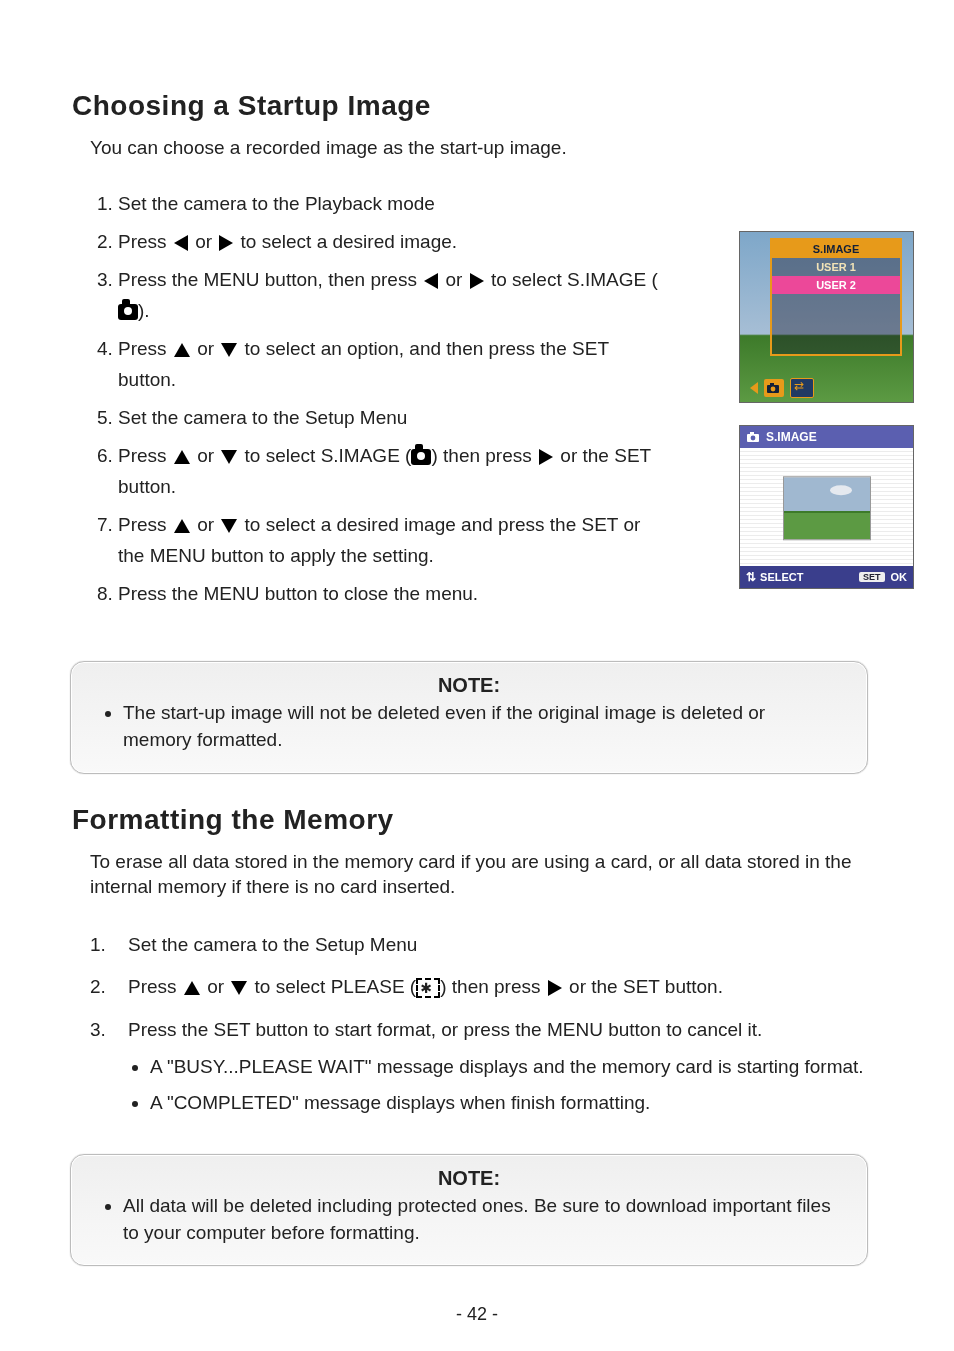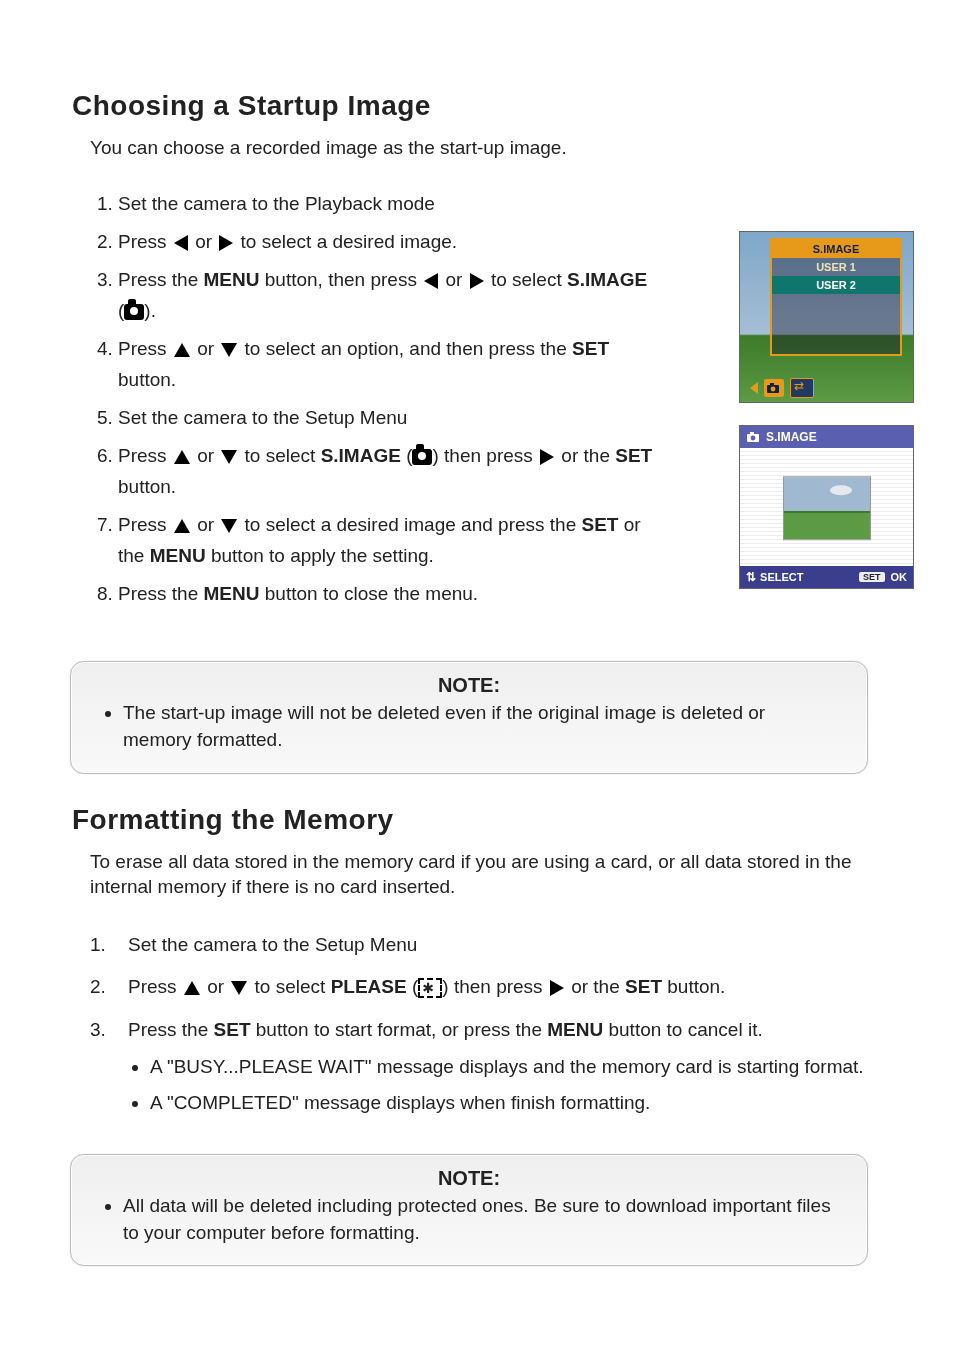--- a/index.html
+++ b/index.html
@@ -6,21 +6,21 @@
   .page{width:954px;min-height:1351px;box-sizing:border-box;padding:60px 40px 30px 40px;position:relative}
   h2{font-size:28px;font-weight:600;margin:30px 0 10px 32px;letter-spacing:.5px}
   p.intro{margin:13px 0 24px 50px;font-size:19px;line-height:1.35}
   ol.steps{margin:0 0 20px 50px;padding-left:28px;font-size:19px;max-width:540px}
   ol.steps>li{padding:4px 0;line-height:1.6}
   ol.numbered-dot{list-style:none;counter-reset:item;margin:0 0 20px 50px;padding:0;font-size:19px}
   ol.numbered-dot>li{counter-increment:item;padding:6px 0 6px 38px;position:relative;line-height:1.6}
   ol.numbered-dot>li::before{content:counter(item)".";position:absolute;left:0;width:30px}
   ul.bullets{list-style:disc;margin:4px 0 0 22px;padding:0;font-size:19px}
   ul.bullets li{padding:4px 0;line-height:1.45}
-  .b{font-weight:700}
+  .b{font-weight:400}
   .ico-left,.ico-right,.ico-up,.ico-down{display:inline-block;vertical-align:middle;width:0;height:0;margin:0 2px}
   .ico-left{border-top:8px solid transparent;border-bottom:8px solid transparent;border-right:14px solid #000}
   .ico-right{border-top:8px solid transparent;border-bottom:8px solid transparent;border-left:14px solid #000}
   .ico-up{border-left:8px solid transparent;border-right:8px solid transparent;border-bottom:14px solid #000}
   .ico-down{border-left:8px solid transparent;border-right:8px solid transparent;border-top:14px solid #000}
   .ico-camera{display:inline-block;width:20px;height:16px;background:#000;border-radius:3px;position:relative;vertical-align:middle}
   .ico-camera::before{content:"";position:absolute;top:-5px;left:4px;width:8px;height:5px;background:#000;border-radius:2px 2px 0 0}
   .ico-camera::after{content:"";position:absolute;top:3px;left:6px;width:8px;height:8px;border-radius:50%;background:#fff}
   .ico-format{display:inline-block;width:20px;height:16px;border:2px dashed #000;vertical-align:middle;position:relative}
   .ico-format::after{content:"✱";position:absolute;left:2px;top:-3px;font-size:14px}
@@ -31,21 +31,21 @@
   .col-wrap{display:flex;align-items:center}
   .col-wrap>div:first-child{flex:1}
   .shots{flex:0 0 auto;margin:3px 0 0 14px;display:flex;flex-direction:column;gap:22px}
   
   .screen{width:173px;border:1px solid #666}
   .s1{background:#4b8b34;position:relative;height:170px;display:flex;flex-direction:column}
   .s1 .sky{flex:1;background:linear-gradient(#7ea7c9,#a6bed5 60%,#3d7a2a 61%,#5c9a43)}
   .menu1{position:absolute;top:6px;left:30px;right:11px;border:2px solid #e79a1a;background:rgba(20,20,40,.4)}
   .menu1 .row{font-size:11px;text-align:center;padding:3px 0;color:#fff;font-weight:600}
   .menu1 .row.hl{background:#e79a1a;color:#132038}
-  .menu1 .row.sel{background:#0f766e}
+  .menu1 .row.sel{background:#ec4899}
   .menu1 .row.plain{color:#f2e3b7}
   .navbar{position:absolute;left:10px;bottom:4px;height:20px;display:flex;align-items:center;gap:6px}
   .navbar .nl{width:0;height:0;border-top:6px solid transparent;border-bottom:6px solid transparent;border-right:8px solid #e79a1a}
   .navbar .box{width:20px;height:18px;background:#e79a1a;border-radius:2px;position:relative}
   .navbar .box svg{width:14px;height:14px;margin:2px}
   .navbar .box2{width:22px;height:18px;background:#213a63;border:1px solid #e79a1a;border-radius:2px;position:relative}
   .navbar .box2::after{content:"⇄";color:#e79a1a;font-size:12px;position:absolute;left:3px;top:0}
   
   .s2{background:#fff}
   .s2 .hdr{background:#5b5fb0;color:#fff;font-size:12px;padding:4px 6px;display:flex;align-items:center;gap:6px;font-weight:600}
@@ -144,13 +144,14 @@
         </ul></li>
     </ol>
 
   <div class="note-box">
     <div class="note-title">NOTE:</div>
     <ul id="note2ul">
         <li>All data will be deleted including protected ones. Be sure to download important files to your computer before formatting.</li>
       </ul>
   </div>
 
+  <div class="pagenum">- 42 -</div>
 </div>
 
 </body></html>

